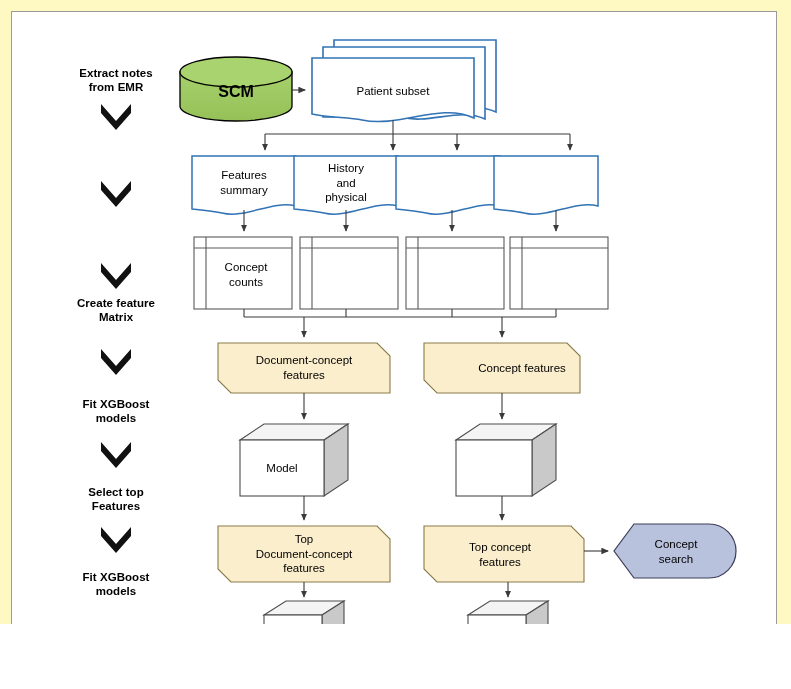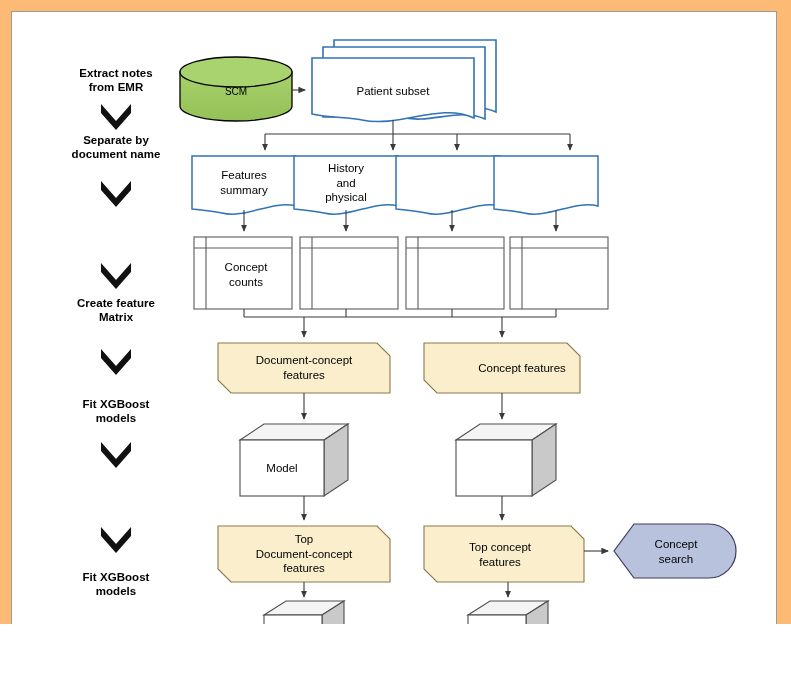--- a/index.html
+++ b/index.html
@@ -7,21 +7,21 @@
     padding: 0;
     background: #ffffff;
   }
   body {
     font-family: "Liberation Sans", sans-serif;
   }
   #canvas {
     position: relative;
     width: 791px;
     height: 624px;
-    background: #fdba74;
+    background: #fef9c3;
     overflow: hidden;
   }
   #frame {
     position: absolute;
     left: 11px;
     top: 11px;
     width: 766px;
     height: 665px;
     border: 1px solid #9a9a9a;
     box-sizing: border-box;
@@ -48,22 +48,22 @@
   .node-label {
     position: absolute;
     text-align: center;
     font-size: 11.5px;
     color: #000000;
     line-height: 14.5px;
     white-space: pre-line;
     pointer-events: none;
   }
   .node-label.bold {
-    font-weight: normal;
-    font-size: 10px;
+    font-weight: bold;
+    font-size: 16px;
   }
 </style>
 </head>
 <body>
 
 <div id="canvas">
   <div id="frame"></div>
 
   <svg class="layer" viewBox="0 0 791 689">
     <defs>
@@ -201,26 +201,26 @@
 
       <line x1="584" y1="551" x2="608" y2="551" marker-end="url(#arrowhead)"></line>
 
       <line x1="304" y1="582" x2="304" y2="597" marker-end="url(#arrowheadSm)"></line>
       <line x1="508" y1="582" x2="508" y2="597" marker-end="url(#arrowheadSm)"></line>
     </g>
   </svg>
 
   <div class="stage-label" style="left:66px; top:66px; width:100px;">Extract notes
 from EMR</div>
-  <div class="stage-label" style="left:57px; top:133px; width:118px;">Separate by
-document name</div>
   <div class="stage-label" style="left:62px; top:296px; width:108px;">Create feature
 Matrix</div>
   <div class="stage-label" style="left:66px; top:397px; width:100px;">Fit XGBoost
 models</div>
+  <div class="stage-label" style="left:66px; top:485px; width:100px;">Select top
+Features</div>
   <div class="stage-label" style="left:66px; top:570px; width:100px;">Fit XGBoost
 models</div>
 
   <div class="node-label bold" style="left:180px; top:85px; width:112px;">SCM</div>
 
   <div class="node-label" style="left:312px; top:84px; width:162px;text-align:center;">Patient subset</div>
 
   <div class="node-label" style="left:194px; top:168px; width:100px;">Features
 summary</div>
   <div class="node-label" style="left:296px; top:161px; width:100px;">History

